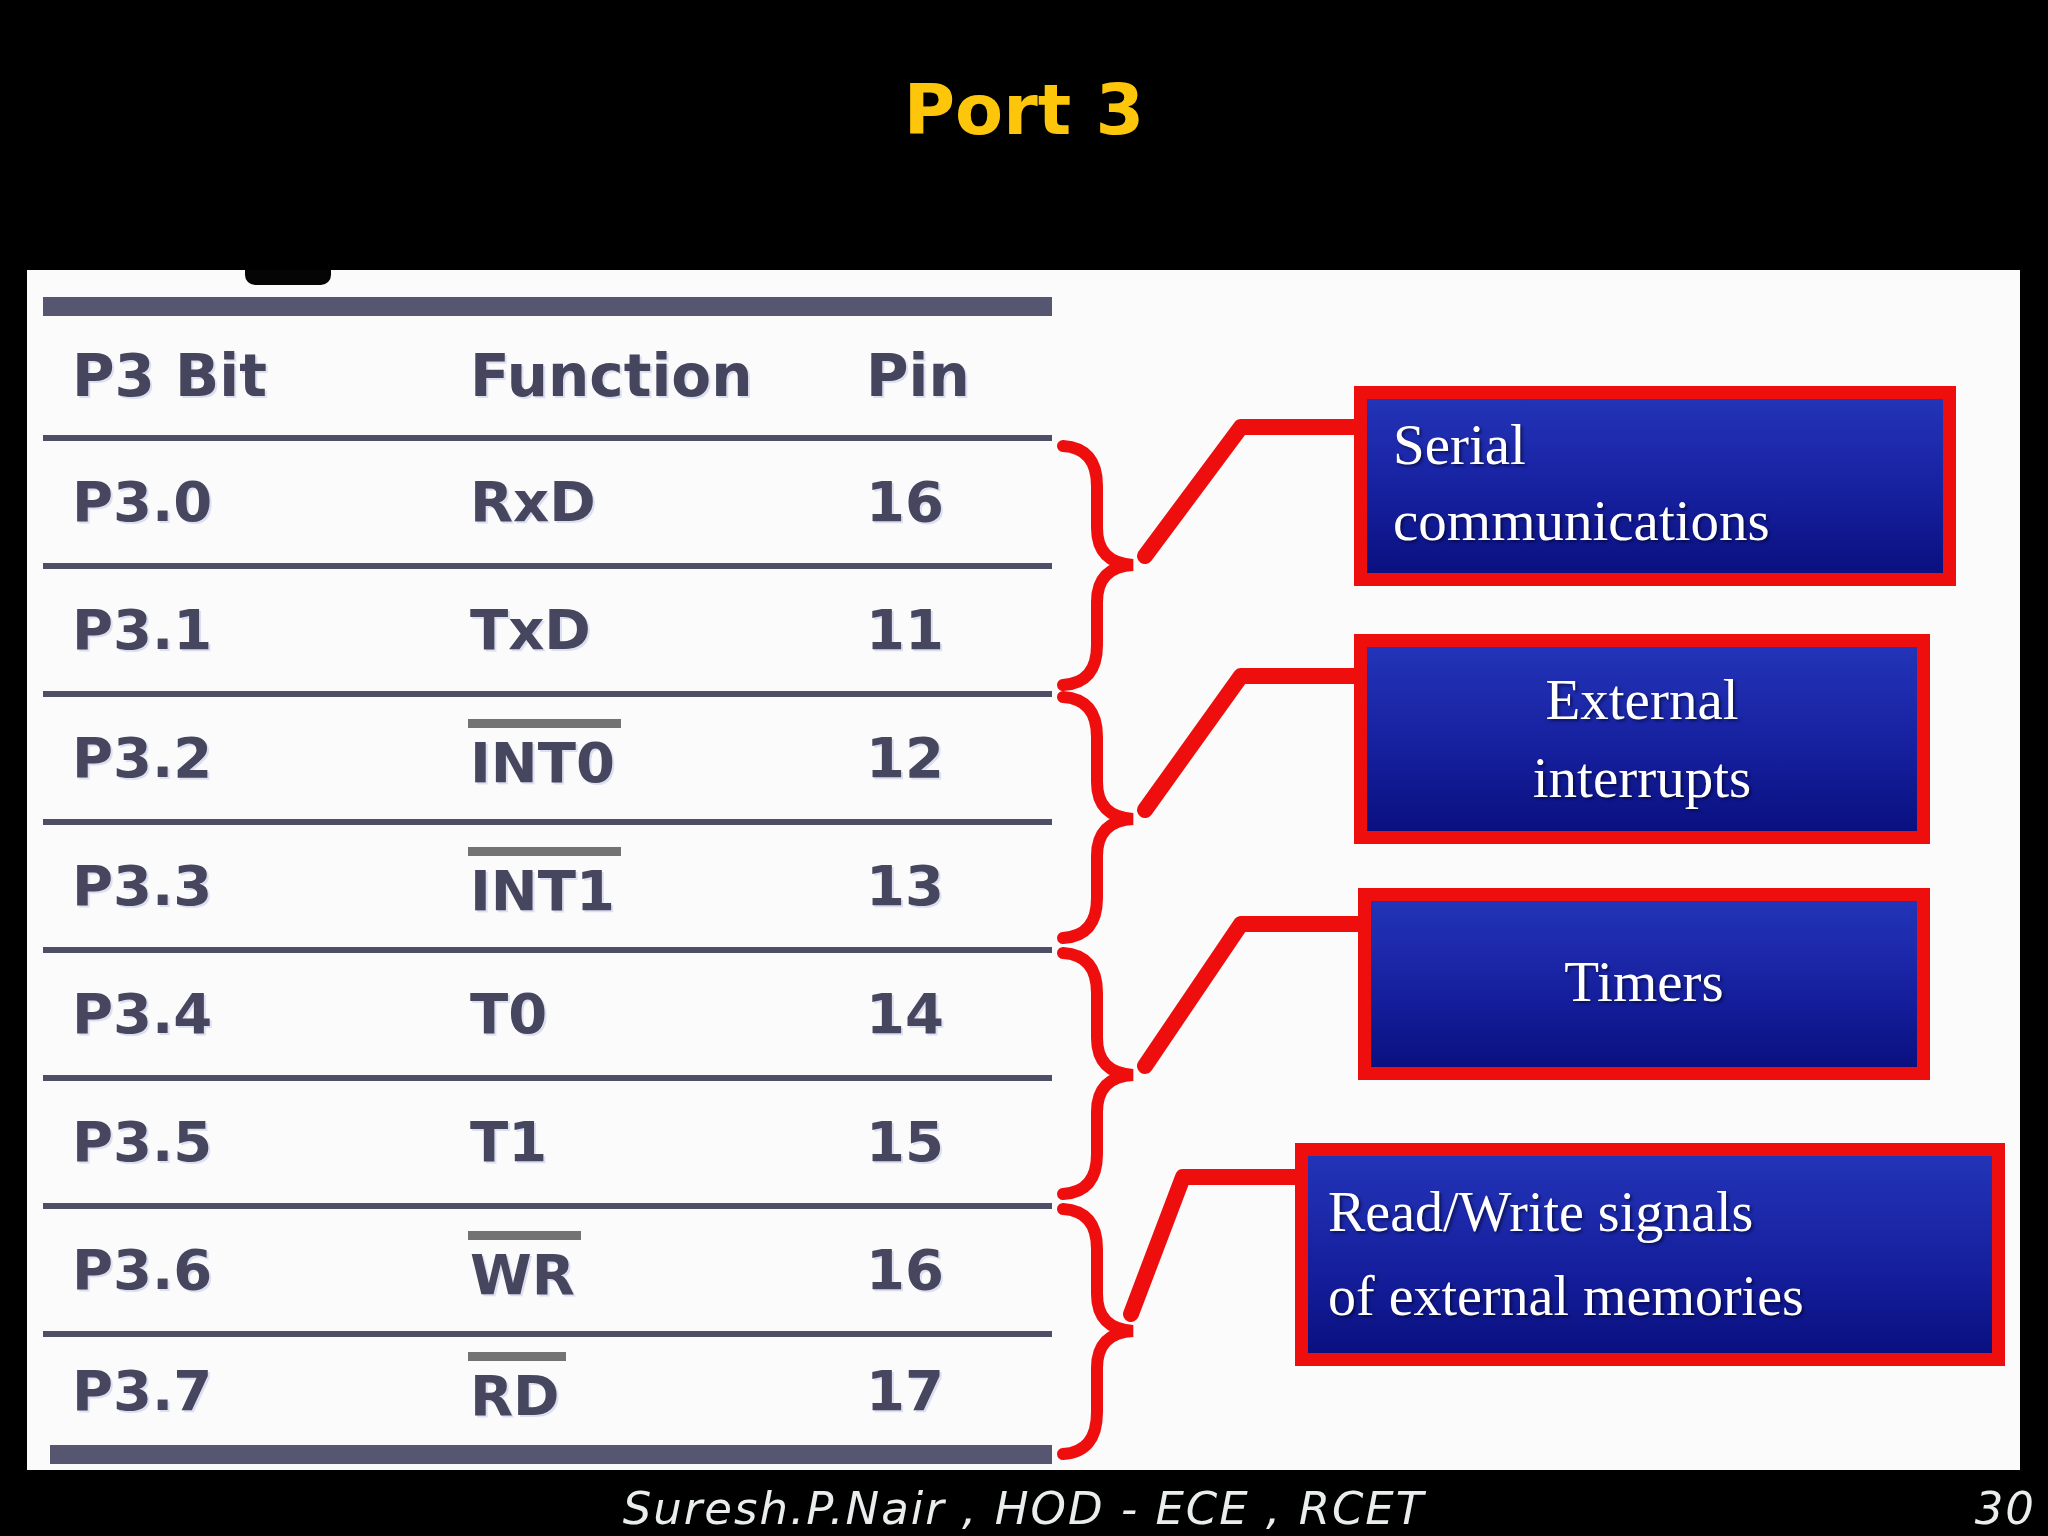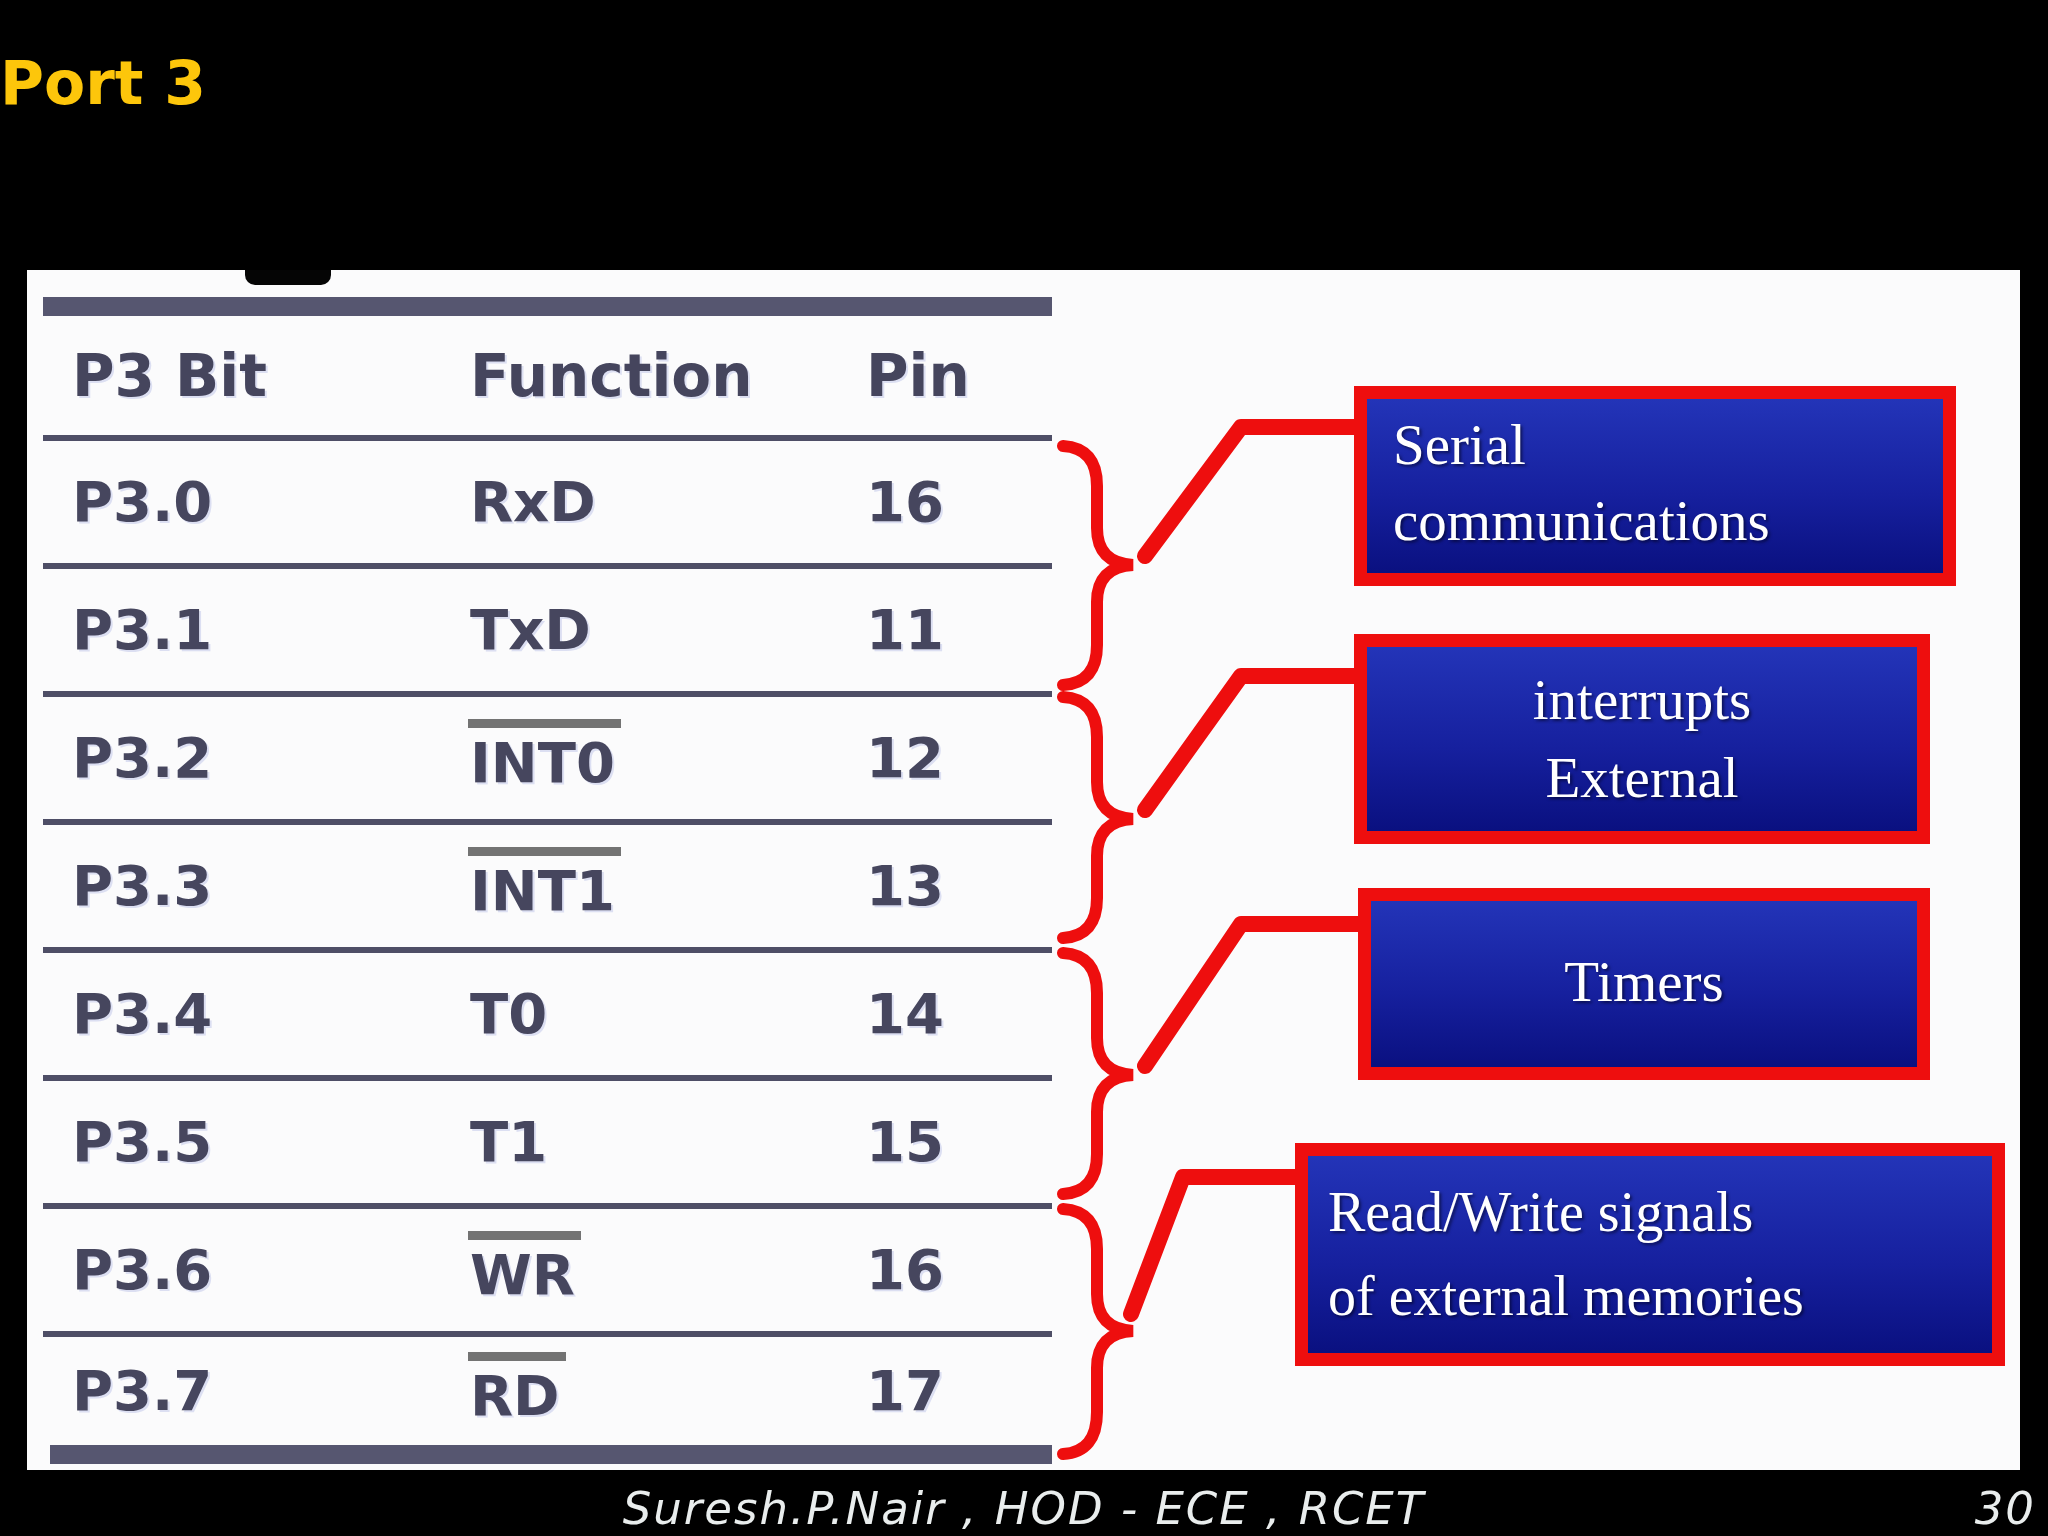--- a/index.html
+++ b/index.html
@@ -1,19 +1,19 @@
 <!DOCTYPE html>
 <html><head>
 <meta charset="utf-8">
 <style>
   html,body{margin:0;padding:0;background:#000;}
   .stage{position:relative;width:2048px;height:1536px;background:#000;overflow:hidden;
          font-family:"DejaVu Sans","Liberation Sans",sans-serif;}
-  .title{position:absolute;left:0;top:48px;width:100%;text-align:left;
-         font-size:60px;font-weight:bold;color:#fdc60b;letter-spacing:0px;}
+  .title{position:absolute;left:0;top:69px;width:100%;text-align:center;
+         font-size:70px;font-weight:bold;color:#fdc60b;letter-spacing:0px;}
   .panel{position:absolute;left:27px;top:270px;width:1993px;height:1200px;background:#fbfbfc;}
   .artifact{position:absolute;left:218px;top:0px;width:86px;height:15px;background:#050505;
             border-radius:0 0 10px 10px;}
   
   .hl{position:absolute;left:16px;width:1009px;height:6px;background:#4e4e66;}
   .bar{position:absolute;left:16px;width:1009px;height:19px;background:#565670;}
   
   .trow{position:absolute;left:16px;width:1009px;}
   .cell{position:absolute;top:50%;transform:translateY(-50%);
         color:#46465e;font-weight:bold;font-size:56px;
@@ -125,22 +125,22 @@
       <polyline points="1145,1066 1241,924 1360,924"></polyline>
       <polyline points="1131,1314 1183,1177 1297,1177"></polyline>
     </g>
   </svg>
 
   <div class="box box1">
     <span class="ln">Serial</span>
     <span class="ln">communications</span>
   </div>
   <div class="box box2">
+    <span class="ln">External</span>
     <span class="ln">interrupts</span>
-    <span class="ln">External</span>
   </div>
   <div class="box box3">
     <span class="ln">Timers</span>
   </div>
   <div class="box box4">
     <span class="ln">Read/Write signals</span>
     <span class="ln">of external memories</span>
   </div>
 
   <div class="footer">

